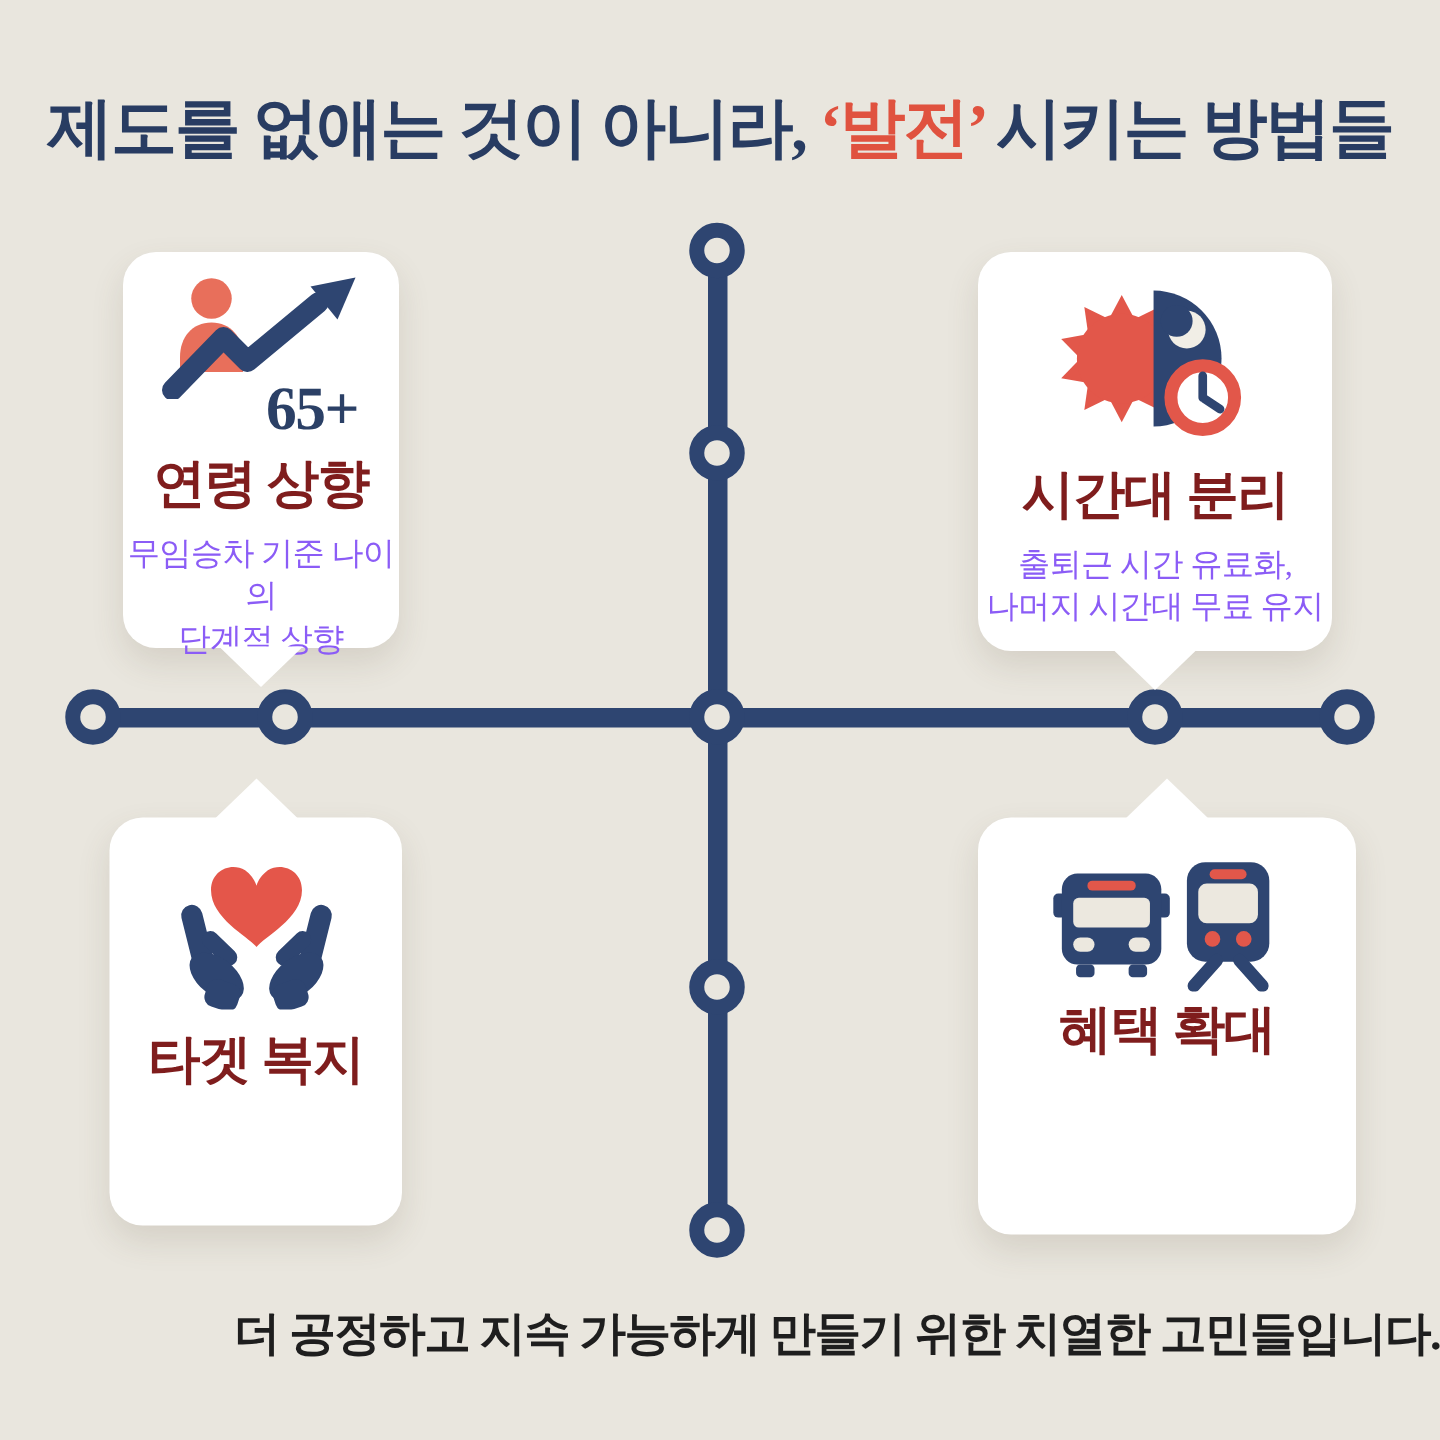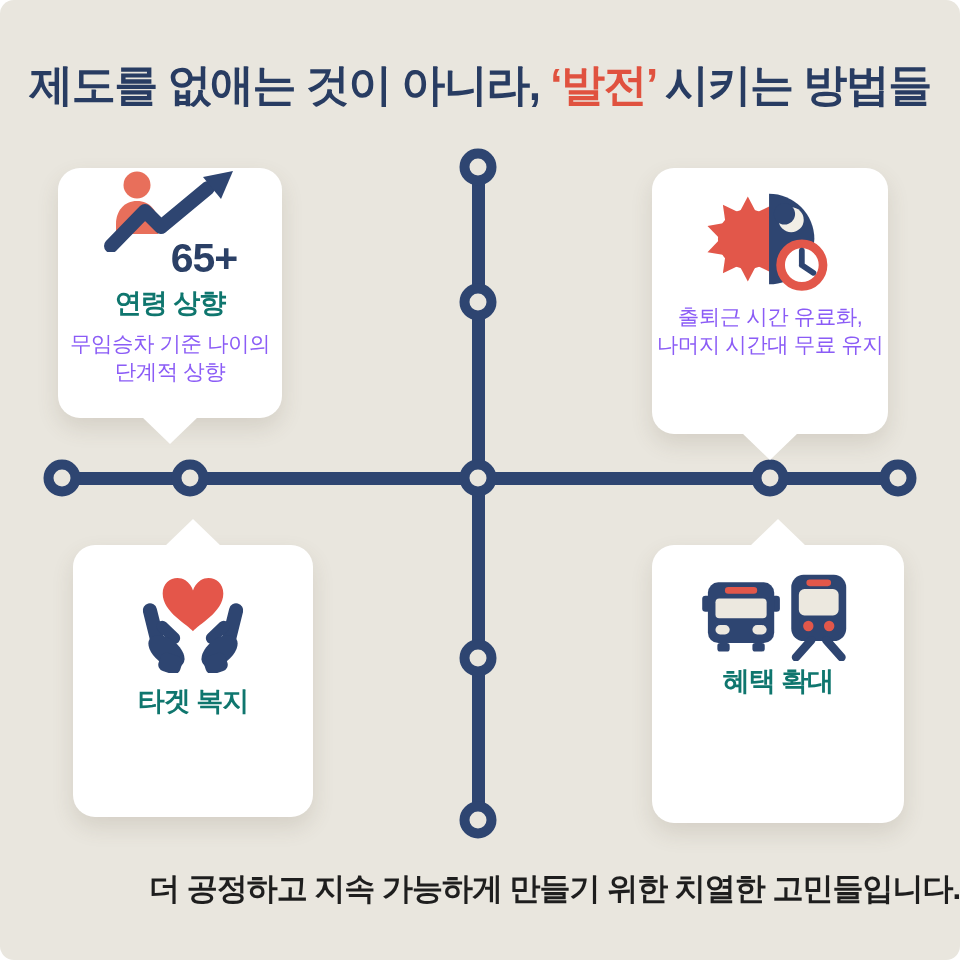--- a/index.html
+++ b/index.html
@@ -1,20 +1,19 @@
 <!DOCTYPE html>
 <html><head>
 <meta charset="utf-8">
 <style>
   html,body{margin:0;padding:0;}
   .stage{
     position:relative;width:960px;height:960px;overflow:hidden;
     background:#e9e6de;
-    font-family:Liberation Sans, sans-serif;
-    border-radius:14px;
+    font-family:Liberation Serif, serif;
   }
   
   .main-title{
     position:absolute;top:56px;left:0;right:0;
     text-align:center;font-size:44px;font-weight:800;
     color:#283c62;letter-spacing:-1.5px;white-space:nowrap;
   }
   .main-title .hl{color:#e0523f;}
   
   .line{position:absolute;background:#2e4571;border-radius:7px;z-index:1;}
@@ -29,21 +28,21 @@
   .card{
     position:absolute;background:#ffffff;border-radius:22px;
     box-shadow:0 10px 22px rgba(90,80,55,.14);
     display:flex;flex-direction:column;align-items:center;
     z-index:2;text-align:center;
   }
   .tail{position:absolute;left:50%;transform:translateX(-50%);width:0;height:0;
     border-left:28px solid transparent;border-right:28px solid transparent;}
   .tail-down{top:100%;border-top:27px solid #ffffff;margin-top:-1px;}
   .tail-up{bottom:100%;border-bottom:27px solid #ffffff;margin-bottom:-1px;}
-  .card-title{font-size:27px;font-weight:800;color:#0f766e;letter-spacing:-1px;}
+  .card-title{font-size:35px;font-weight:800;color:#7f1d1d;letter-spacing:-1px;}
   .card-body{
     font-size:21.5px;font-weight:500;color:#8b5cf6;line-height:1.32;
     letter-spacing:-0.5px;white-space:pre-line;margin-top:9px;
   }
   .badge{
     font-size:41px;font-weight:800;color:#2b4066;letter-spacing:-1px;
     margin-top:-14px;transform:translateX(34px);line-height:1;
   }
   .icon-wrap{line-height:0;}
   
@@ -66,21 +65,21 @@
   <div class="node" style="left:62px;top:478px"></div>
   <div class="node" style="left:190px;top:478px"></div>
   <div class="node" style="left:478px;top:478px"></div>
   <div class="node" style="left:770px;top:478px"></div>
   <div class="node" style="left:898px;top:478px"></div>
   <div class="node" style="left:478px;top:167px"></div>
   <div class="node" style="left:478px;top:302px"></div>
   <div class="node" style="left:478px;top:658px"></div>
   <div class="node" style="left:478px;top:820px"></div>
 
-  <div class="card" style="left:58px;top:168px;width:224px;height:248px;padding-top:2px">
+  <div class="card" style="left:82px;top:168px;width:184px;height:248px;padding-top:16px">
     <span class="icon-wrap">
       <svg width="132" height="82" viewBox="0 0 132 82">
         <circle cx="33" cy="15" r="13.5" fill="#e86f5b"></circle>
         <path d="M33,31 c-13,0 -21,10 -21,23 l0,10 42,0 0,-10 c0,-13 -8,-23 -21,-23 z" fill="#e86f5b"></path>
         <polyline points="7,76 41,41 57,57 104,18" fill="none" stroke="#2e4571" stroke-width="14" stroke-linecap="round" stroke-linejoin="round"></polyline>
         <polygon points="129,1 117,29 99,7" fill="#2e4571"></polygon>
       </svg>
     </span>
     <div class="badge">65+</div>
     <div class="card-title" style="margin-top:6px">연령 상향</div>
@@ -105,26 +104,27 @@
           <polygon points="0,-44 9,-27 -9,-27" transform="rotate(324)"></polygon>
           <circle r="31"></circle>
         </g>
         <path d="M64,8 A47,47 0 0 1 64,102 Z" fill="#2e4571"></path>
         <circle cx="87" cy="35" r="13" fill="#f1eee6"></circle>
         <circle cx="80" cy="29" r="11" fill="#2e4571"></circle>
         <circle cx="98" cy="82" r="22" fill="#ffffff" stroke="#e2574a" stroke-width="9"></circle>
         <path d="M98,82 L98,67 M98,82 L110,90" fill="none" stroke="#2e4571" stroke-width="6" stroke-linecap="round"></path>
       </svg>
     </span>
+    <div class="card-title" style="margin-top:12px">시간대 분리</div>
     <div class="card-body">출퇴근 시간 유료화,
 나머지 시간대 무료 유지</div>
     <div class="tail tail-down"></div>
   </div>
 
-  <div class="card" style="left:73px;top:545px;width:240px;height:252px;padding-top:20px">
+  <div class="card" style="left:73px;top:545px;width:195px;height:252px;padding-top:20px">
     <span class="icon-wrap">
       <svg width="124" height="108" viewBox="0 0 130 114">
         <path d="M65,70 C60,63 33,50 33,30 C33,16 47,10 57,16 C61,19 64,23 65,27 C66,23 69,19 73,16 C83,10 97,16 97,30 C97,50 70,63 65,70 Z" fill="#e4564a"></path>
         <g fill="#2e4571">
           <rect x="16" y="40" width="15" height="48" rx="7.5" transform="rotate(-14 23 64)"></rect>
           <rect x="33" y="56" width="12" height="30" rx="6" transform="rotate(-46 39 71)"></rect>
           <ellipse cx="37" cy="91" rx="22" ry="13" transform="rotate(38 37 91)"></ellipse>
           <rect x="29" y="94" width="24" height="20" rx="7" transform="rotate(18 41 104)"></rect>
         </g>
         <g fill="#2e4571" transform="translate(130,0) scale(-1,1)">

